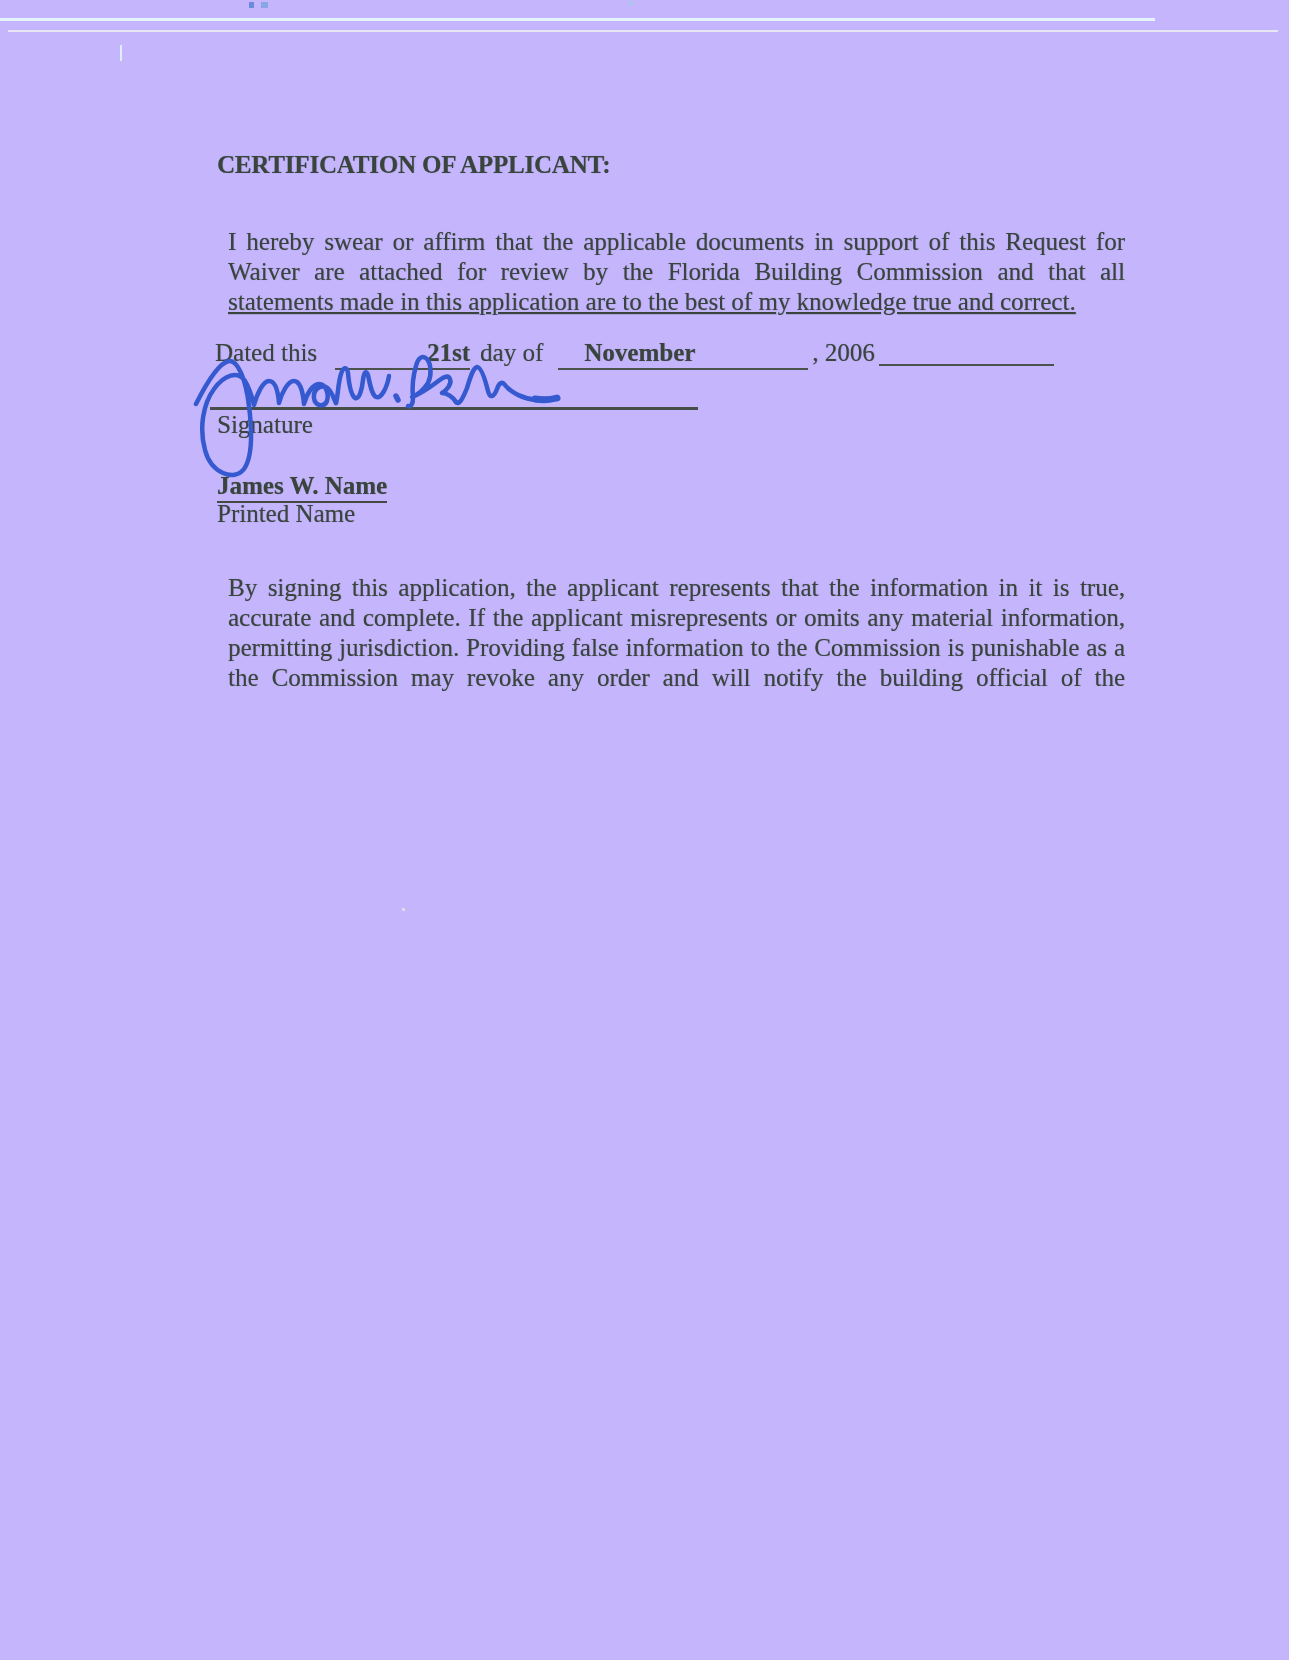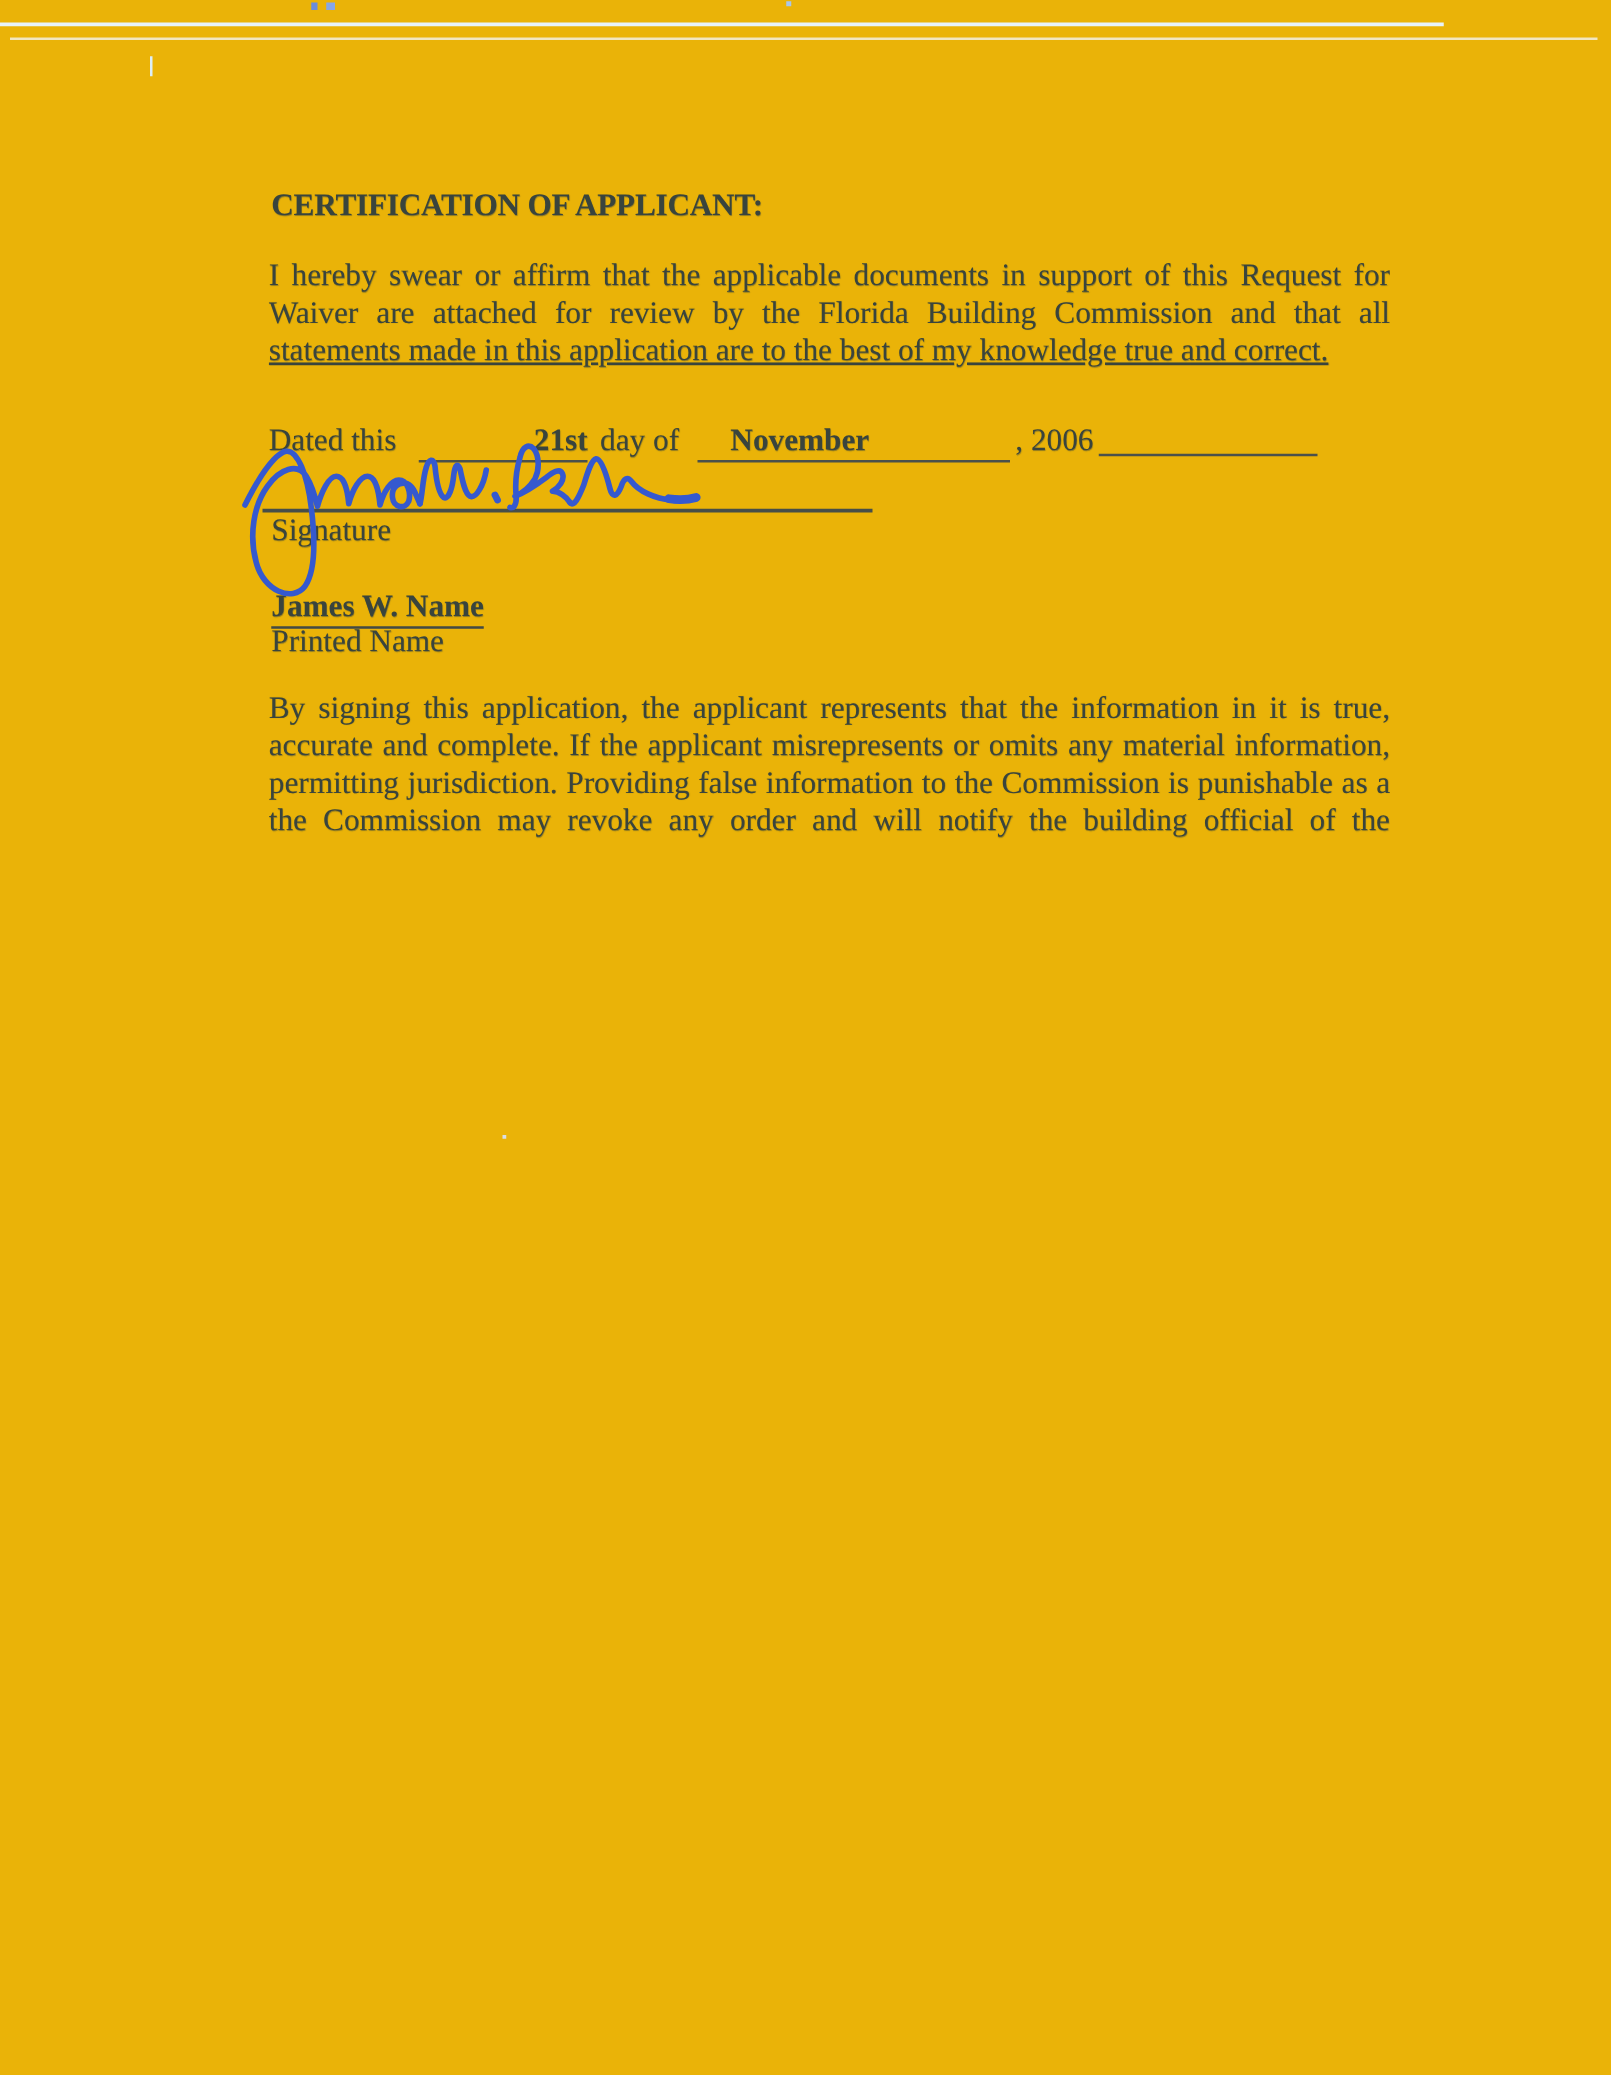--- a/index.html
+++ b/index.html
@@ -1,34 +1,34 @@
 <!DOCTYPE html>
 <html style="--ink: #3559cf; --text: #39443d;"><head>
 <meta charset="utf-8">
 <style>
   html,body{margin:0;padding:0;background:#ffffff;}
   .page{
     position:relative;
     width:1289px;height:1660px;
-    background:#eab308;
+    background:#c4b5fd;
     overflow:hidden;
     font-family:"Liberation Serif","DejaVu Serif",serif;
     color:var(--text,#39443d);
   }
   .txt{
     text-shadow:0.4px 0.4px 0.7px rgba(56,68,60,0.5);
   }
   .heading{
     position:absolute;left:217px;top:150px;
     font-size:25px;font-weight:700;letter-spacing:-0.2px;
     line-height:30px;white-space:nowrap;
   }
   .para{
-    position:absolute;left:215px;width:897px;
-    font-size:25px;line-height:30px;
+    position:absolute;left:228px;width:897px;
+    font-size:25px;line-height:30px;margin-top:21px;
   }
   .para .line{
     text-align:justify;
     text-align-last:justify;
     height:30px;overflow:hidden;
   }
   .para .line.last{text-align-last:left;text-decoration:underline;}
   .dated-row{
     position:absolute;left:215px;top:321px;
     font-size:25px;line-height:30px;white-space:nowrap;

